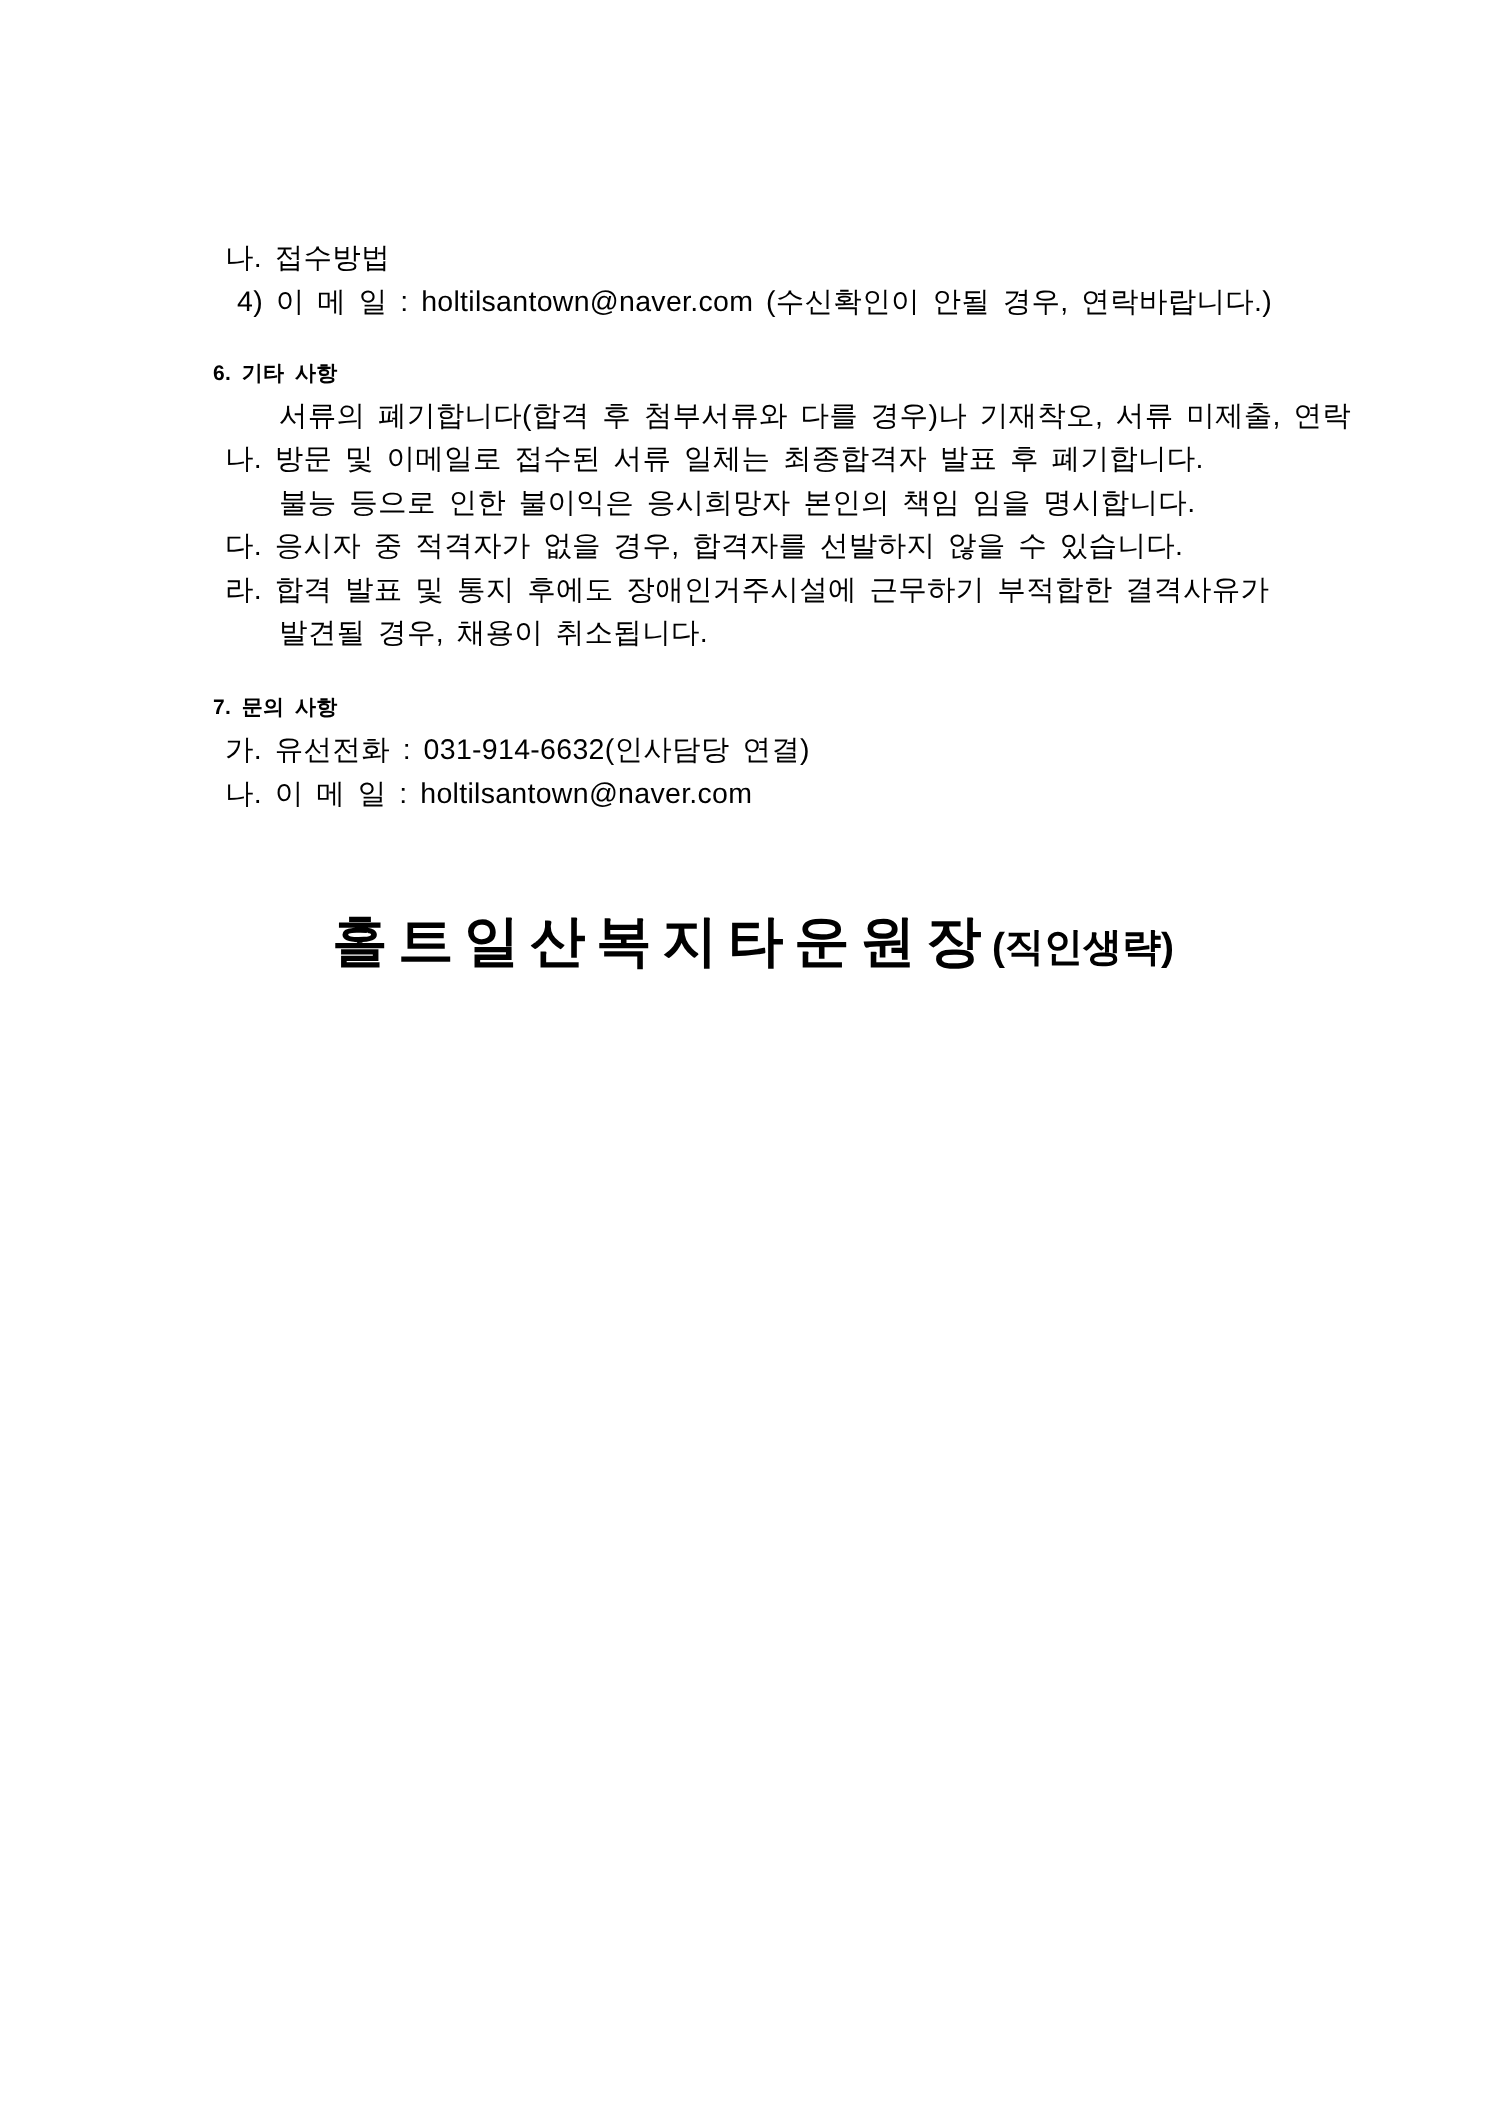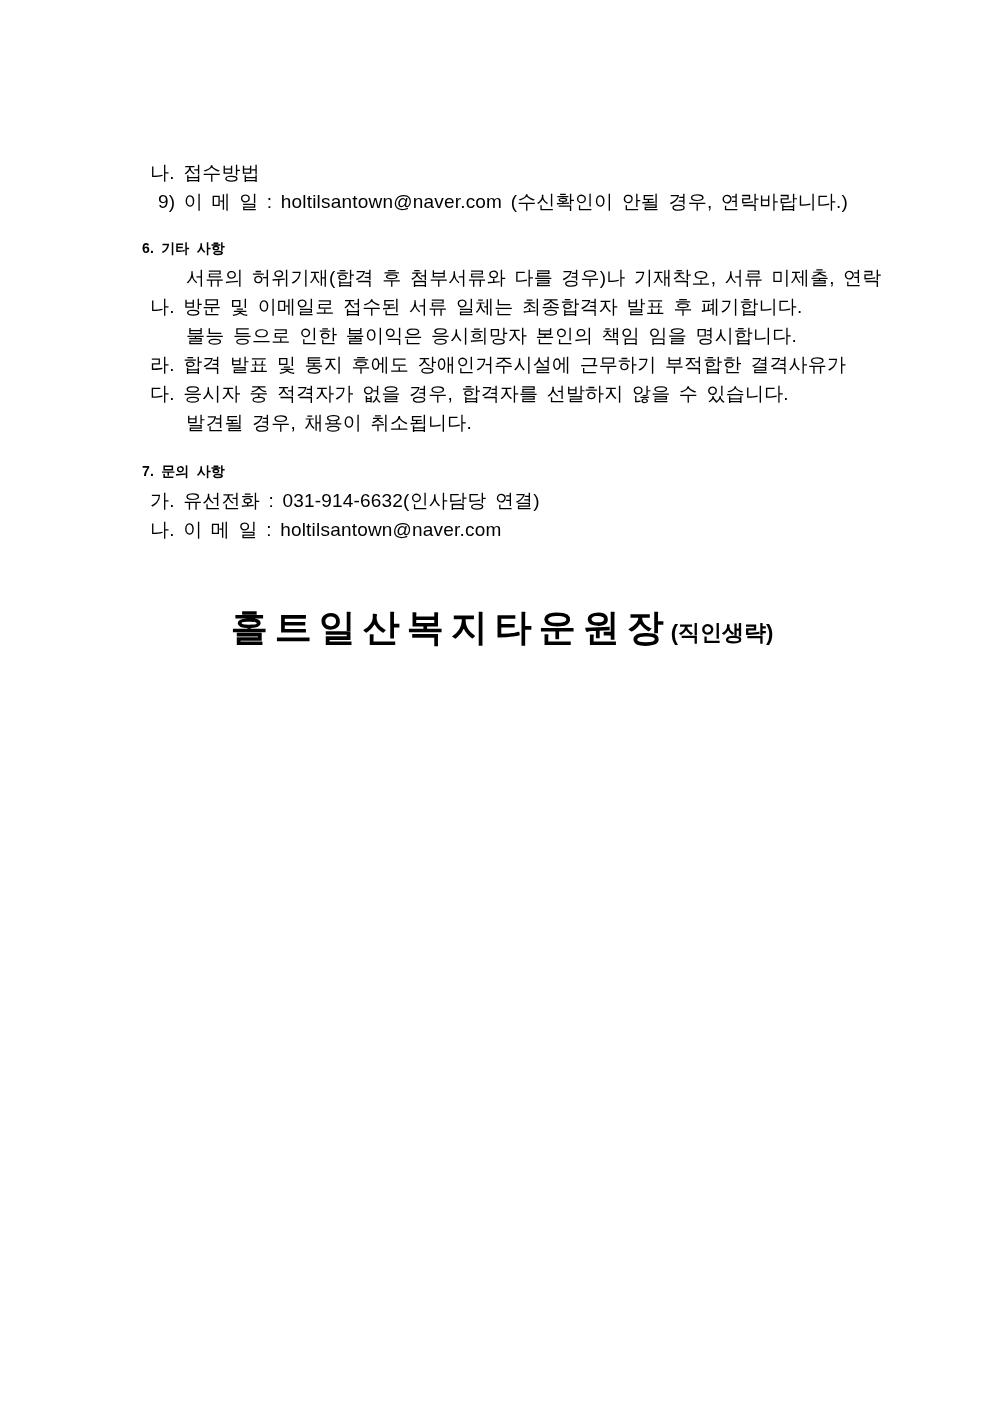--- a/index.html
+++ b/index.html
@@ -39,46 +39,46 @@
     text-align: center;
     line-height: 52px;
     white-space: nowrap;
   }
   .sig-title {
     font-size: 37px;
     font-weight: bold;
     letter-spacing: 7px;
   }
   .sig-note {
-    font-size: 22px;
+    font-size: 26px;
     font-weight: bold;
     letter-spacing: 0;
   }
 </style>
 </head>
 <body>
 
 <div class="page">
   <div class="content">
 
     <div class="line sub-head">나. 접수방법</div>
 
 
-    <div class="line num">9) 이 메 일 : holtilsantown@naver.com (수신확인이 안될 경우, 연락바랍니다.)</div>
+    <div class="line num">4) 이 메 일 : holtilsantown@naver.com (수신확인이 안될 경우, 연락바랍니다.)</div>
 
     <h2 class="heading h6">6. 기타 사항</h2>
 
-    <div class="line cont">서류의 허위기재(합격 후 첨부서류와 다를 경우)나 기재착오, 서류 미제출, 연락</div>
+    <div class="line cont">서류의 폐기합니다(합격 후 첨부서류와 다를 경우)나 기재착오, 서류 미제출, 연락</div>
     <div class="line first">나. 방문 및 이메일로 접수된 서류 일체는 최종합격자 발표 후 폐기합니다.</div>
 
     <div class="line cont">불능 등으로 인한 불이익은 응시희망자 본인의 책임 임을 명시합니다.</div>
 
+    <div class="line first">다. 응시자 중 적격자가 없을 경우, 합격자를 선발하지 않을 수 있습니다.</div>
+
     <div class="line first">라. 합격 발표 및 통지 후에도 장애인거주시설에 근무하기 부적합한 결격사유가</div>
-
-    <div class="line first">다. 응시자 중 적격자가 없을 경우, 합격자를 선발하지 않을 수 있습니다.</div>
     <div class="line cont">발견될 경우, 채용이 취소됩니다.</div>
 
     <h2 class="heading h7">7. 문의 사항</h2>
 
     <div class="line first">가. 유선전화 : 031-914-6632(인사담당 연결)</div>
 
     <div class="line first">나. 이 메 일 : holtilsantown@naver.com</div>
 
     <div class="signature">
       <span class="sig-title">홀트일산복지타운원장</span><span class="sig-note">(직인생략)</span>

